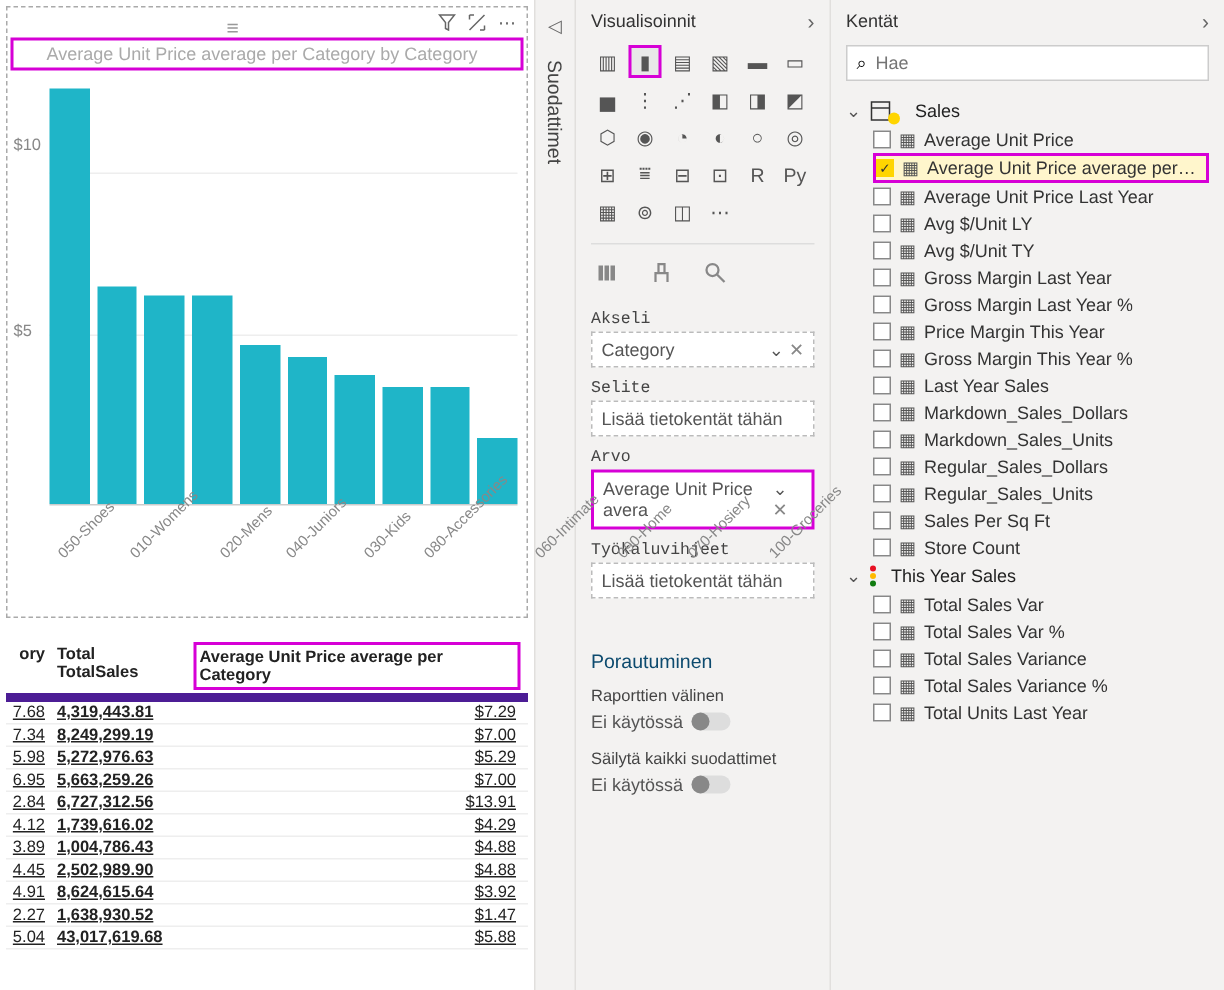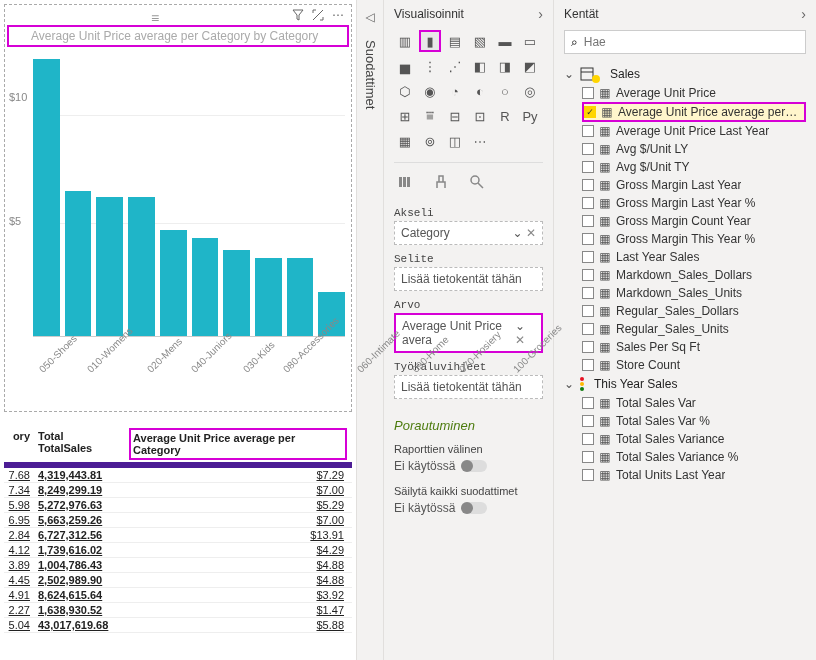--- a/index.html
+++ b/index.html
@@ -39,21 +39,21 @@
 .pane-title .chev { color:#666; font-size:14px; }
 .viz-gallery { display: grid; grid-template-columns: repeat(6, 22px); grid-auto-rows: 22px; gap: 3px; margin-bottom: 10px; }
 .viz-ico { width: 22px; height: 22px; display: flex; align-items: center; justify-content: center; color: #555; font-size: 13px; cursor:pointer; }
 .viz-ico.sel { border: 2px solid #d600d6; background:#e8e8e8; }
 .viz-tabs { display: flex; gap: 14px; border-top: 1px solid #ddd; padding-top: 8px; margin-bottom: 8px; }
 .viz-tab { color: #555; cursor:pointer; width:22px; height:22px; display:flex; align-items:center; justify-content:center; }
 .section-label { font-size: 11px; color: #444; margin: 6px 0 2px; font-family: Liberation Mono, monospace; }
 .well { border: 1px dashed #bbb; background: #fff; padding: 4px 6px; font-size: 11px; color: #555; display: flex; justify-content: space-between; align-items: center; margin-bottom: 2px; }
 .well.selected { border: 2px solid #d600d6; }
 .well .xbtn { color: #888; cursor: pointer; }
-.drill-title { font-size: 13px; color: #4d7c0f; margin-top: 17px; margin-bottom: 6px; font-style: italic; }
+.drill-title { font-size: 13px; color: #0c4a6e; margin-top: 32px; margin-bottom: 6px; }
 .drill-row { font-size: 11px; color: #444; margin: 4px 0 2px; }
 .toggle { display: flex; align-items: center; gap: 6px; font-size: 11px; color: #555; margin: 2px 0 8px; }
 .toggle .switch { width: 26px; height: 12px; border-radius: 6px; background: #ddd; position: relative; }
 .toggle .knob { width: 12px; height: 12px; border-radius: 50%; background: #888; position: absolute; left: 0; top: 0; }
 .fields-pane { width: 262px; background: #f3f2f1; padding: 6px 10px; display: flex; flex-direction: column; }
 .search-box { background: #fff; border: 1px solid #ccc; padding: 4px 6px; display: flex; align-items: center; gap: 6px; margin-bottom: 10px; }
 .search-box input { border: none; outline: none; flex: 1; font-size: 12px; color: #666; }
 .table-node { font-size: 12px; color: #222; display: flex; align-items: center; gap: 4px; margin: 3px 0; cursor:pointer; }
 .table-node .arr { width: 12px; color: #555; }
 .yellow-badge { width: 8px; height: 8px; background: #ffd500; border-radius: 50%; position:relative; top:5px; left:-6px; }
@@ -343,21 +343,21 @@
         <span class="lbl">Gross Margin Last Year</span>
       </div>
       <div class="field-row">
         <span class="cb "></span>
         <span class="typ">▦</span>
         <span class="lbl">Gross Margin Last Year %</span>
       </div>
       <div class="field-row">
         <span class="cb "></span>
         <span class="typ">▦</span>
-        <span class="lbl">Gross Margin Count Year</span>
+        <span class="lbl">Price Margin This Year</span>
       </div>
       <div class="field-row">
         <span class="cb "></span>
         <span class="typ">▦</span>
         <span class="lbl">Gross Margin This Year %</span>
       </div>
       <div class="field-row">
         <span class="cb "></span>
         <span class="typ">▦</span>
         <span class="lbl">Last Year Sales</span>

